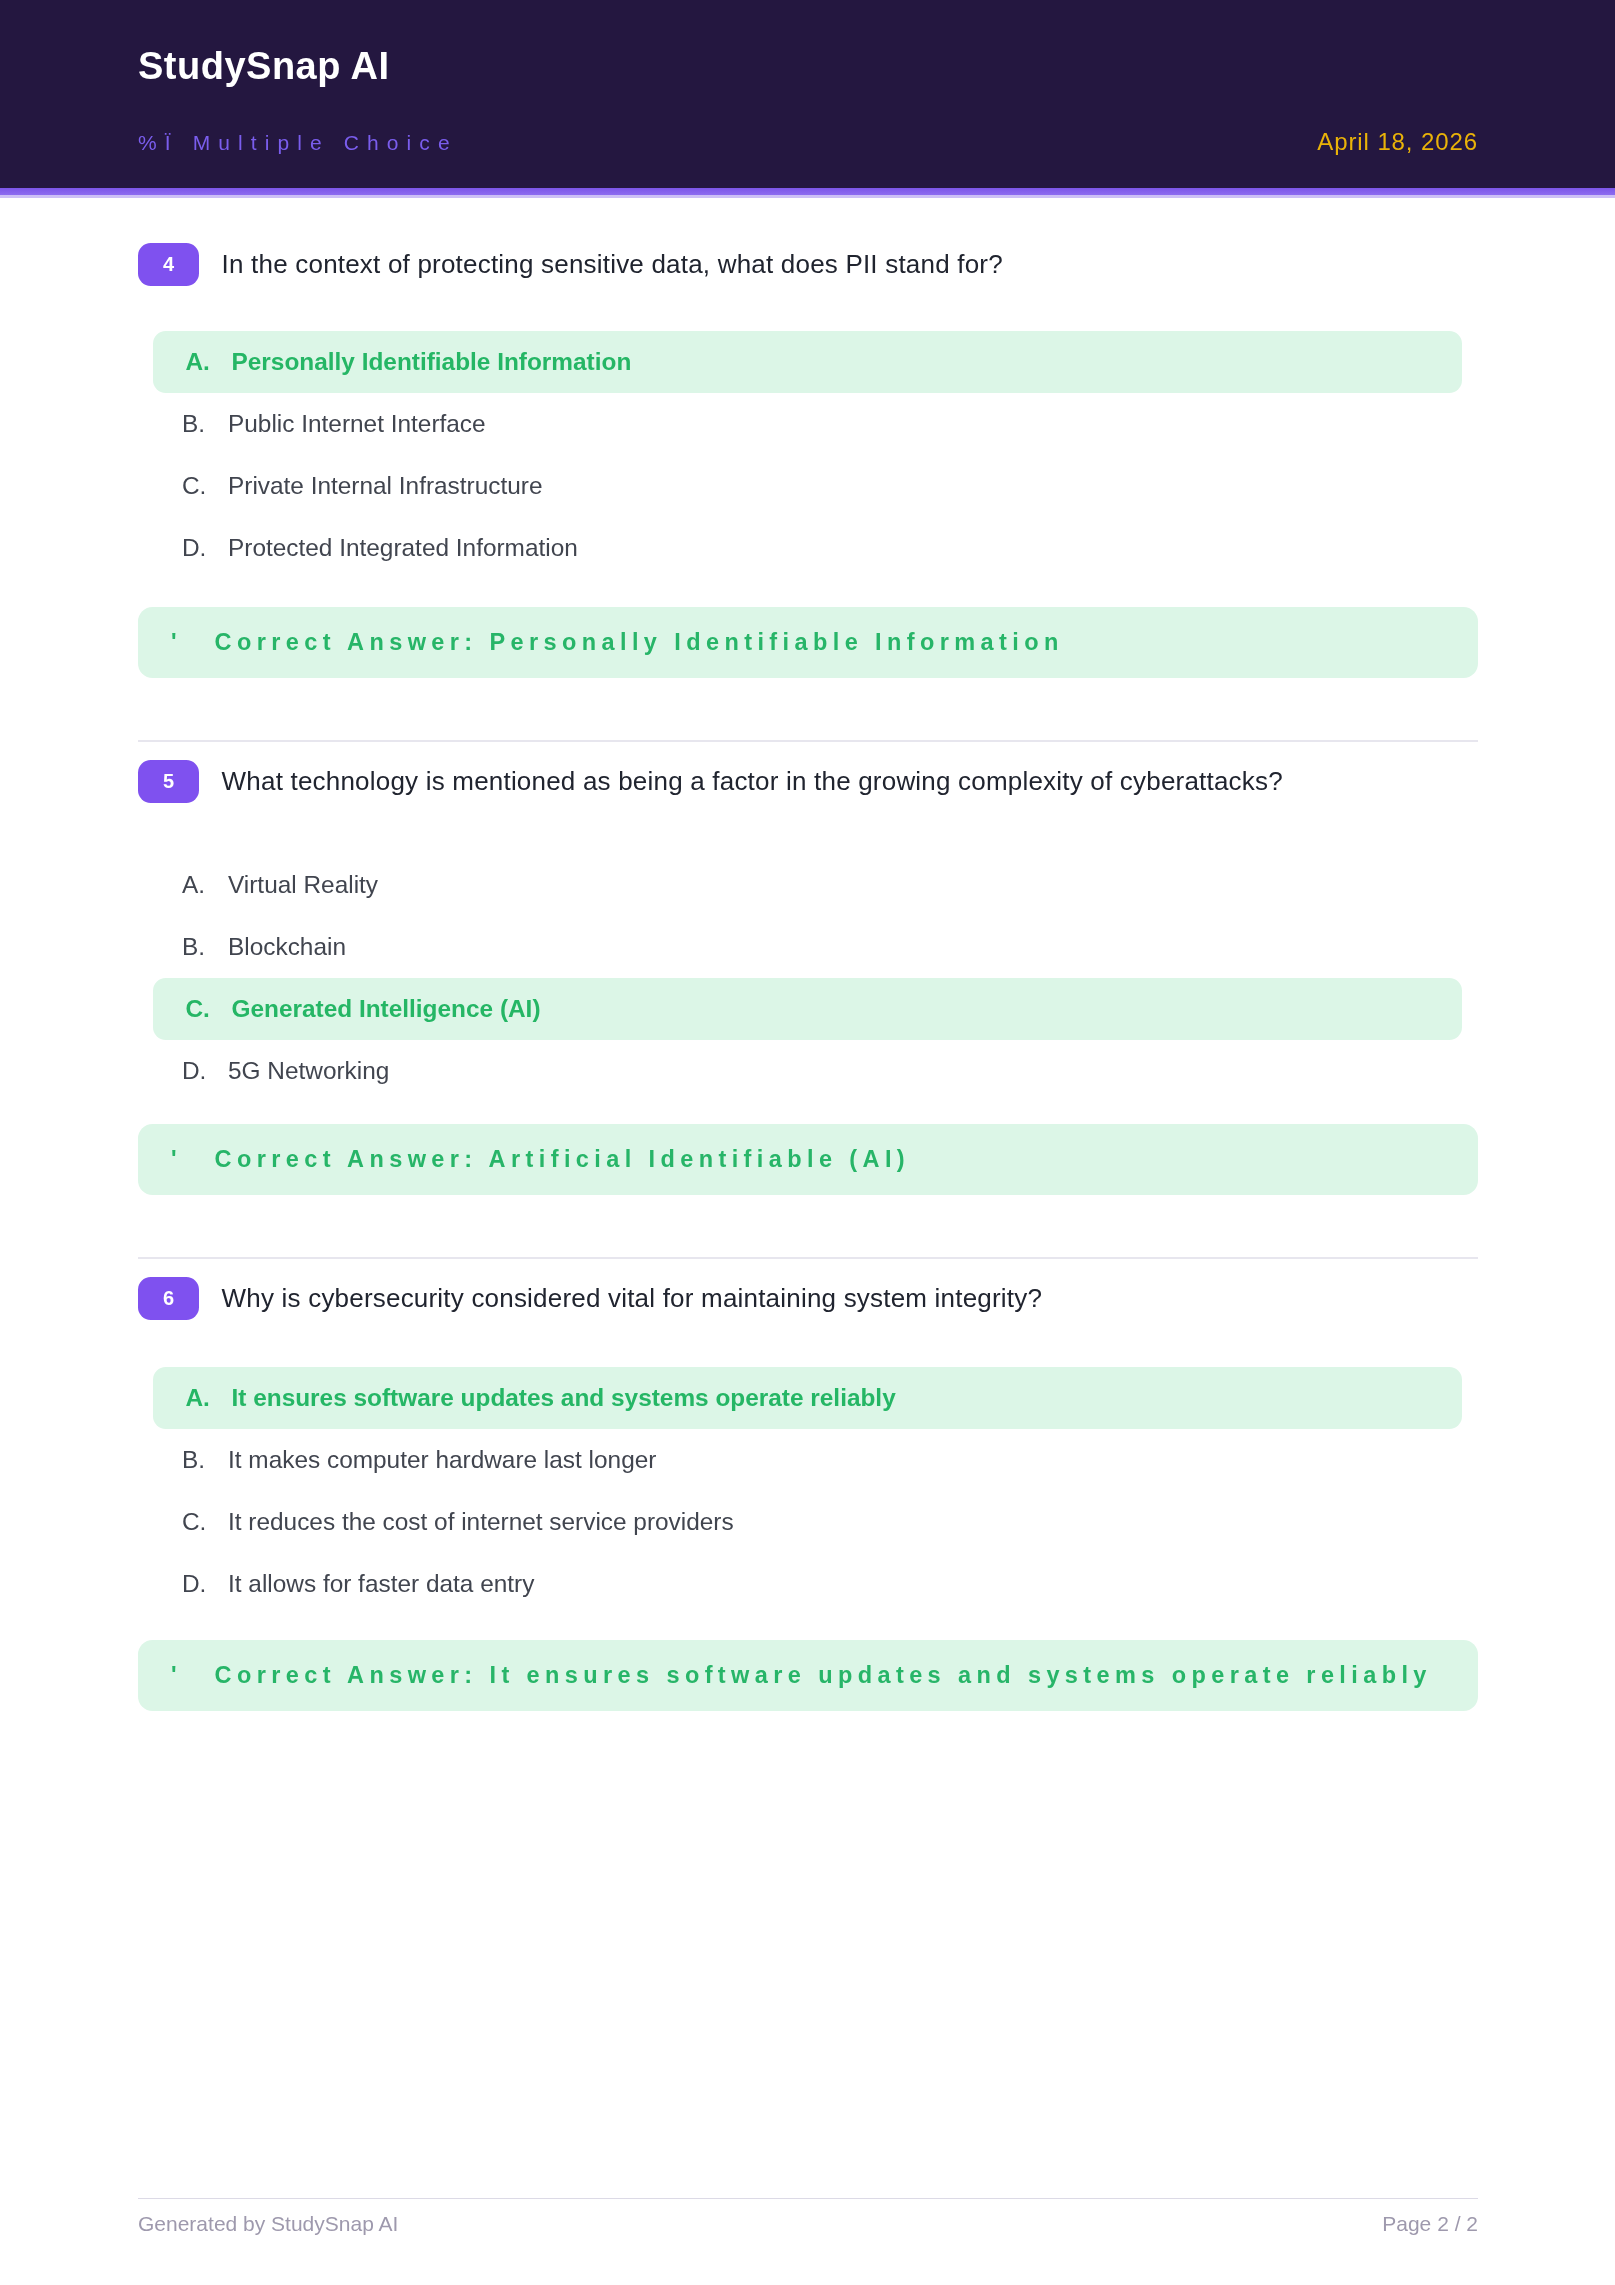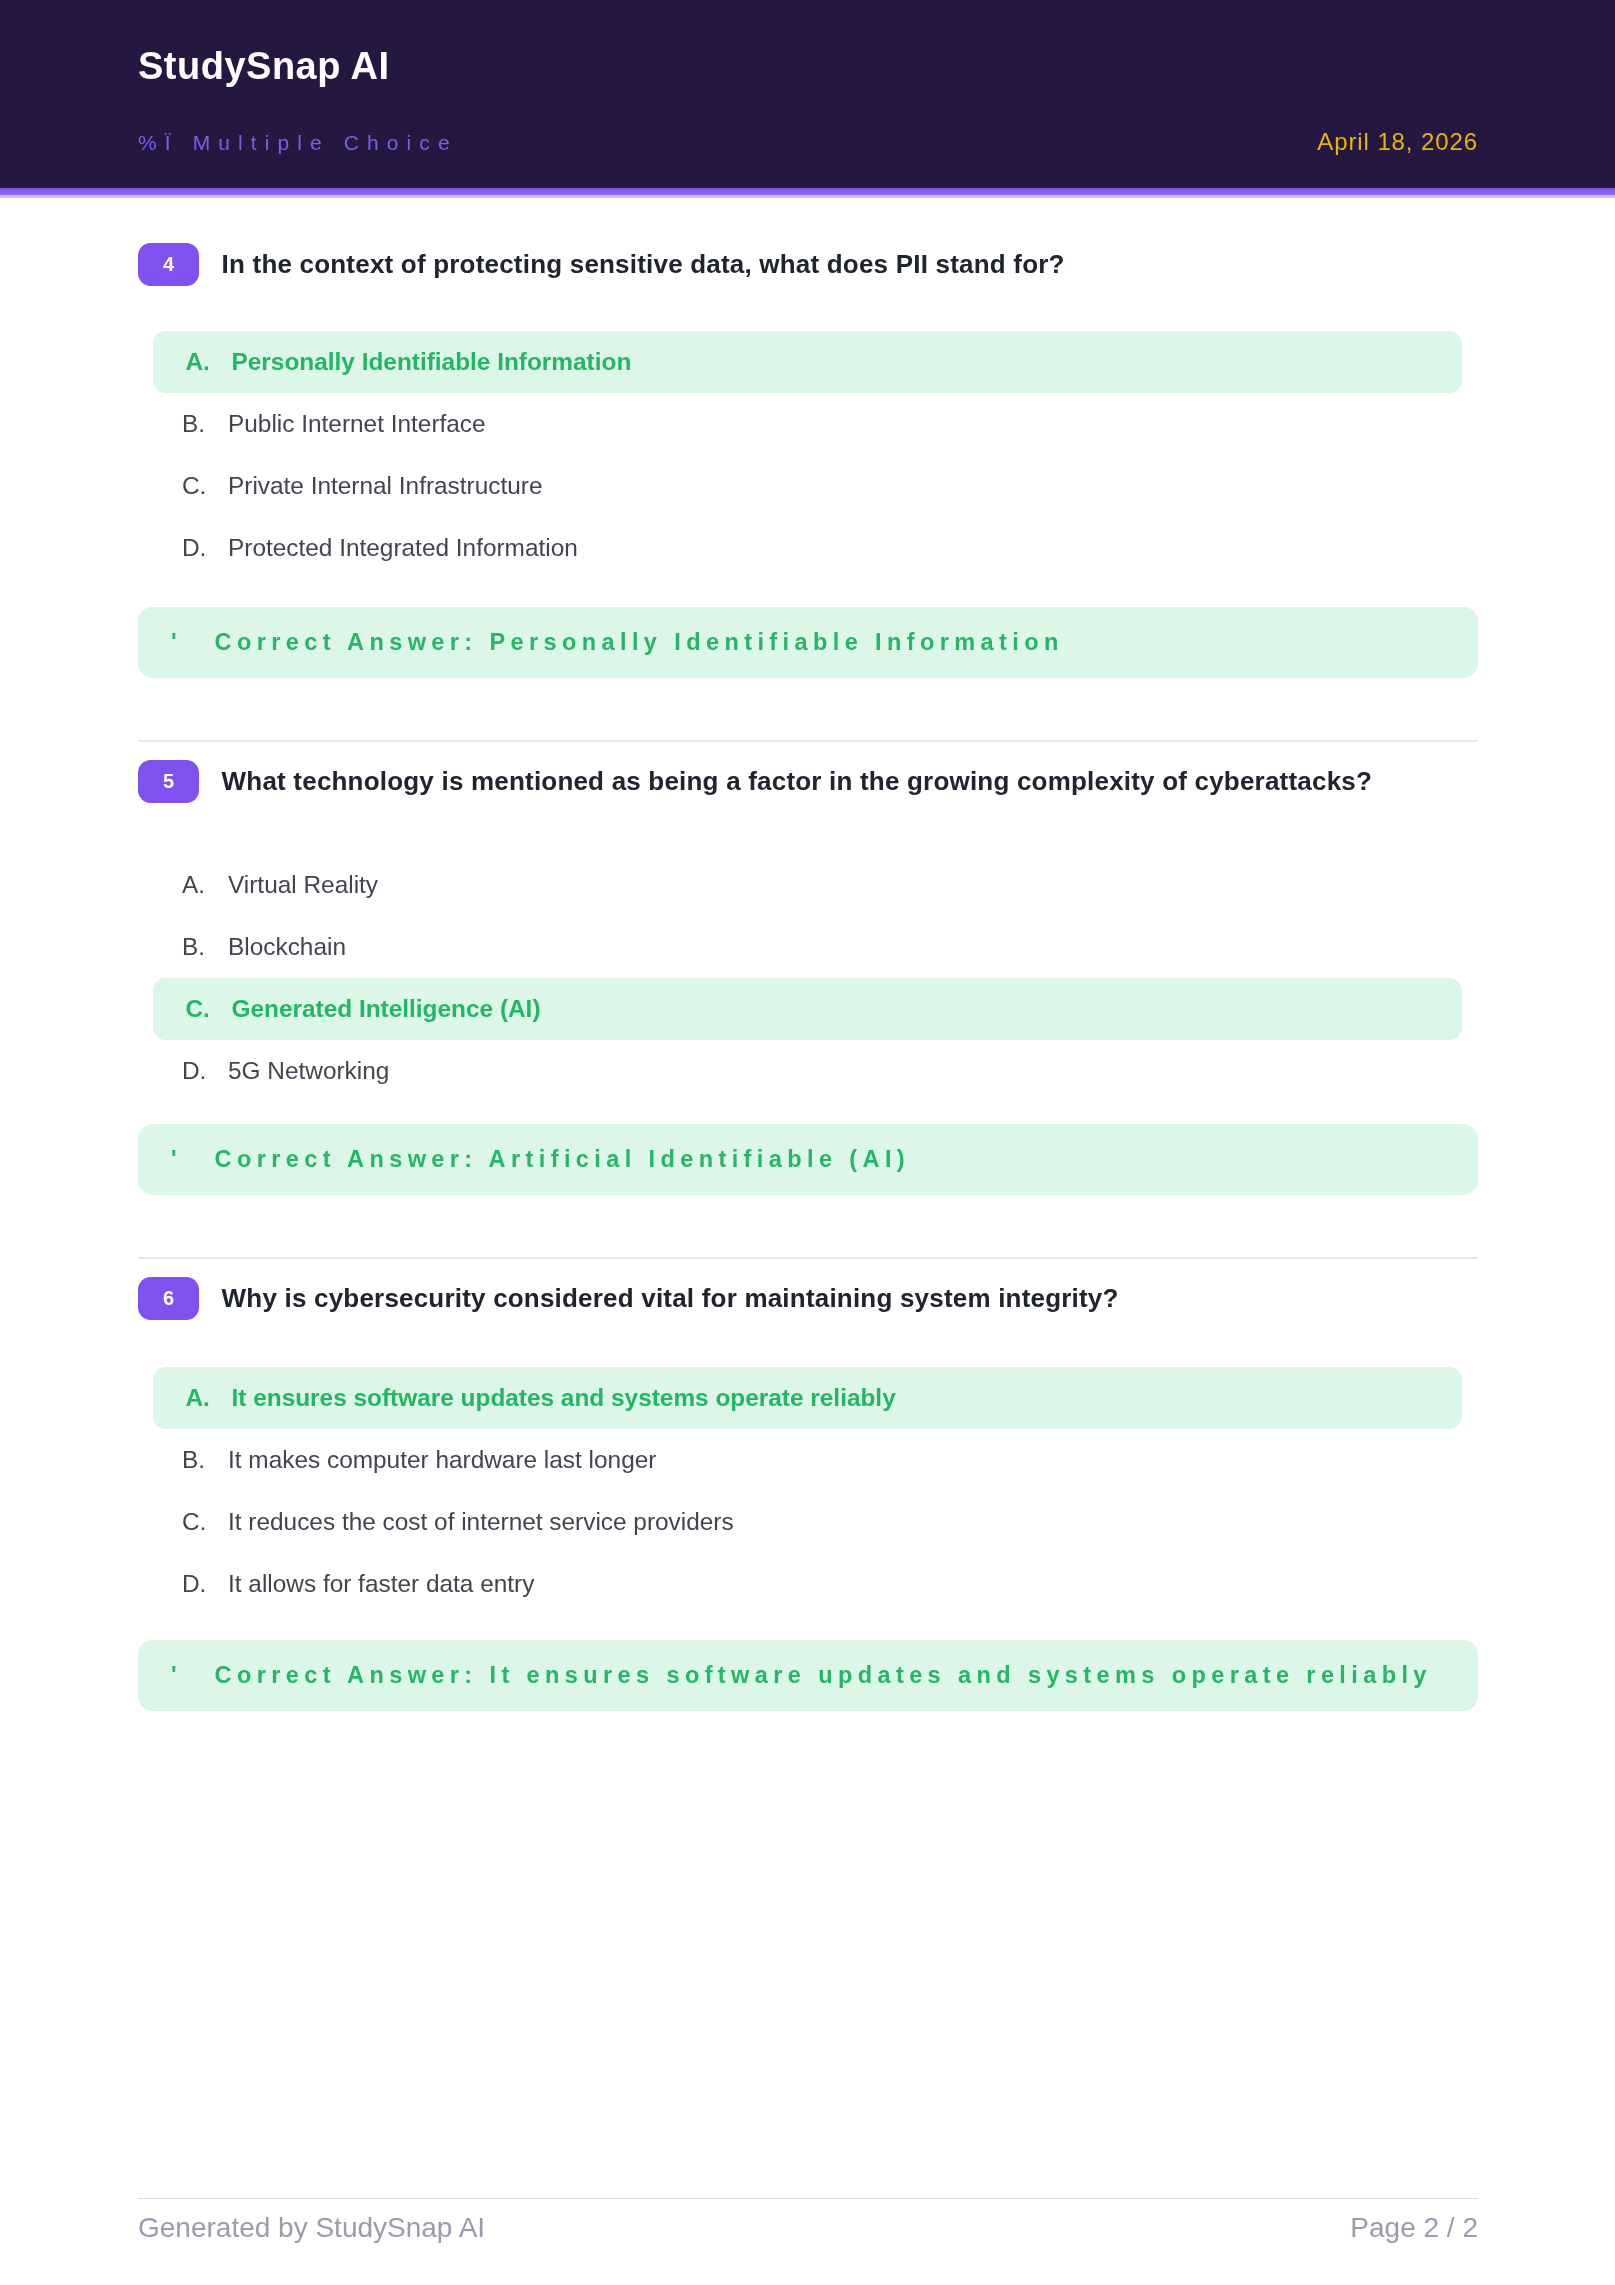--- a/index.html
+++ b/index.html
@@ -16,21 +16,21 @@
   .hdate { color:#eab308; font-size:24px; letter-spacing:0.9px; }
 
   
   .content { padding:0 138px; }
   .question { margin-top:45px; }
   .question.q-mid { margin-top:18px; }
   .qrow { display:flex; align-items:center; gap:22.6px; }
   .qbadge { min-width:61px; height:43px; border-radius:12.7px; background:#7f51ef;
             color:#ffffff; font-size:20px; font-weight:bold;
             display:flex; align-items:center; justify-content:center; }
-  .qtext { font-size:26px; font-weight:bold; color:#20242f; letter-spacing:0.2px; }
+  .qtext { font-size:26px; font-weight:normal; color:#20242f; letter-spacing:0.2px; }
 
   .options { margin-top:45px; }
   .options.o2 { margin-top:51px; }
   .options.o3 { margin-top:47px; }
   .opt { height:62px; display:flex; align-items:center; font-size:24.4px; color:#41454f; padding-left:44px; }
   .opt .letter { width:46px; flex:none; }
   .opt.correct { background:#dcf6e7; border-radius:12.7px; margin-left:14.5px; margin-right:16.3px; padding-left:33px; }
   .opt.correct .letter, .opt.correct .otext { color:#25b665; font-weight:bold; }
 
   .answer { margin-top:28px; height:71px; background:#dcf6e7; border-radius:14.5px;
@@ -40,21 +40,21 @@
   .answer.a2 { margin-top:22.6px; }
   .answer.a3 { margin-top:25px; }
   .answer .aicon { margin-right:38px; letter-spacing:0; }
 
   .divider { height:1.8px; background:#e7e6ee; margin-top:62px; }
 
   
   .footer { position:absolute; left:138px; right:138px; top:2198px;
             border-top:1.8px solid #dcdae6; padding-top:12.7px;
             display:flex; justify-content:space-between;
-            font-size:28px; color:#9e99ad;text-align:center; }
+            font-size:21px; color:#9e99ad;text-align:center; }
 </style>
 </head>
 <body>
 
 <div class="page">
 
   <div class="header">
     <div class="title">StudySnap AI</div>
     <div class="header-row">
       <div class="subtitle"><span>%Ï</span> <span>Multiple Choice</span></div>

